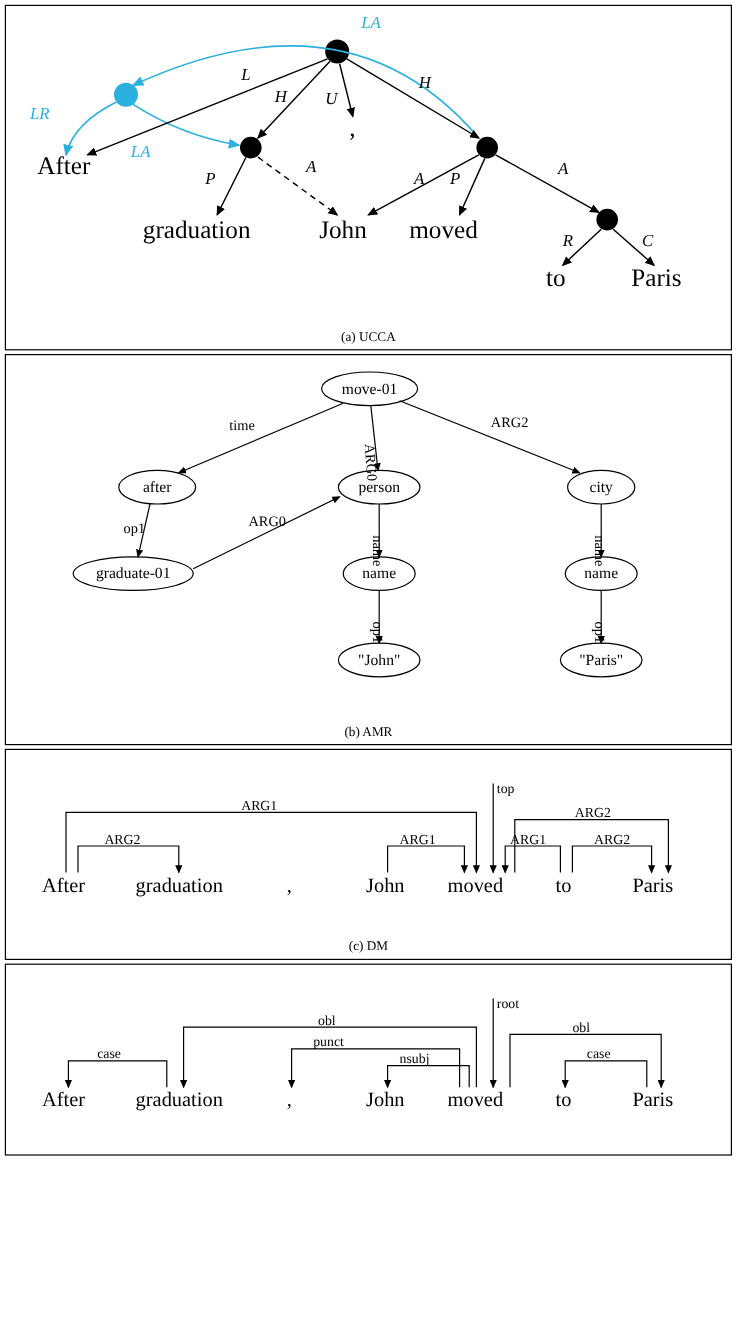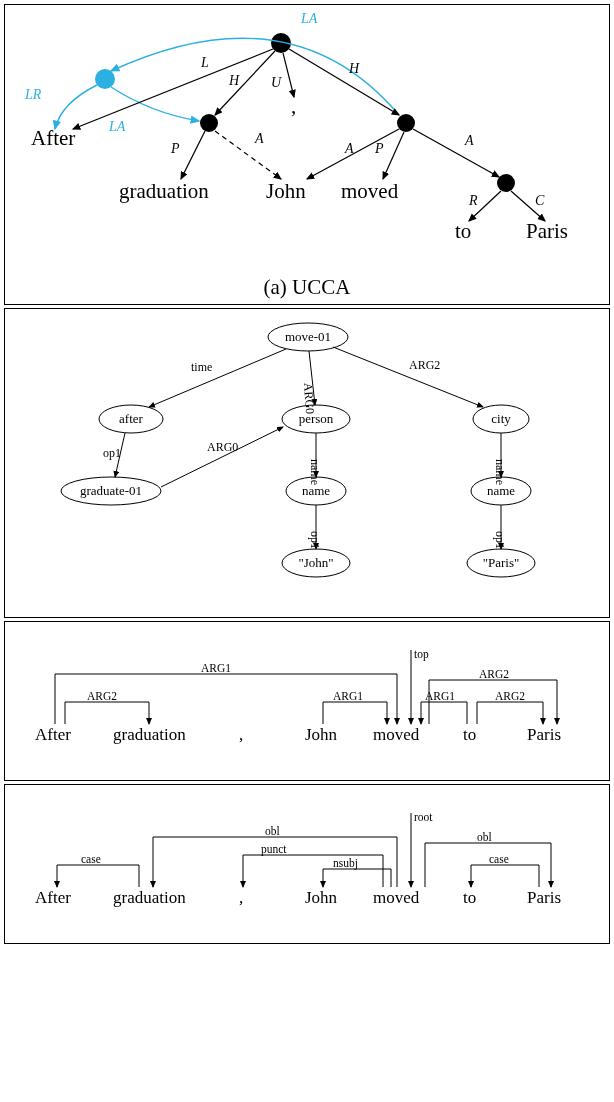--- a/index.html
+++ b/index.html
@@ -11,21 +11,21 @@
   .panel {
     border: 1px solid #000;
     margin-bottom: 3px;
     position: relative;
     padding: 8px 6px 4px 6px;
     box-sizing: border-box;
     width: 606px;
   }
   .caption {
     text-align: center;
-    font-size: 21px;
+    font-size: 11px;
     margin-top: 4px;
   }
   svg { display: block; margin: 0 auto; }
   .word { font-size: 21px; font-family: "Times New Roman", serif; }
   .elabel { font-size: 14px; font-style: italic; }
   .amrlabel { font-size: 12px; }
   .amrnode { font-size: 13px; }
   .deplabel { font-size: 11.5px; }
   .depword { font-size: 17px; }
 </style>
@@ -168,20 +168,21 @@
   <line x1="490" y1="116" x2="490" y2="160" stroke="#000" marker-end="url(#arr2)"></line>
   <text class="amrlabel" x="485" y="142" transform="rotate(90 485 142)">name</text>
 
   <line x1="305" y1="188" x2="305" y2="232" stroke="#000" marker-end="url(#arr2)"></line>
   <text class="amrlabel" x="300" y="214" transform="rotate(90 300 214)">op1</text>
 
   <line x1="490" y1="188" x2="490" y2="232" stroke="#000" marker-end="url(#arr2)"></line>
   <text class="amrlabel" x="485" y="214" transform="rotate(90 485 214)">op1</text>
 
 </svg>
+<div class="caption">(b) AMR</div>
 </div>
 
 <div class="panel">
 <svg width="594" height="146">
   <defs>
     <marker id="arr3" markerWidth="7" markerHeight="6" refX="6" refY="3" orient="auto">
       <path d="M0,0 L7,3 L0,6 Z" fill="#000"></path>
     </marker>
   </defs>
 
@@ -208,20 +209,21 @@
   <path d="M 456 94 L 456 72 L 410 72 L 410 94" fill="none" stroke="#000" marker-end="url(#arr3)"></path>
   <text class="deplabel" x="414" y="70">ARG1</text>
 
   <path d="M 418 94 L 418 50 L 546 50 L 546 94" fill="none" stroke="#000" marker-end="url(#arr3)"></path>
   <text class="deplabel" x="468" y="48">ARG2</text>
 
   <path d="M 466 94 L 466 72 L 532 72 L 532 94" fill="none" stroke="#000" marker-end="url(#arr3)"></path>
   <text class="deplabel" x="484" y="70">ARG2</text>
 
 </svg>
+<div class="caption">(c) DM</div>
 </div>
 
 <div class="panel">
 <svg width="594" height="146">
   <defs>
     <marker id="arr4" markerWidth="7" markerHeight="6" refX="6" refY="3" orient="auto">
       <path d="M0,0 L7,3 L0,6 Z" fill="#000"></path>
     </marker>
   </defs>
   <text class="depword" x="24" y="110">After</text>

